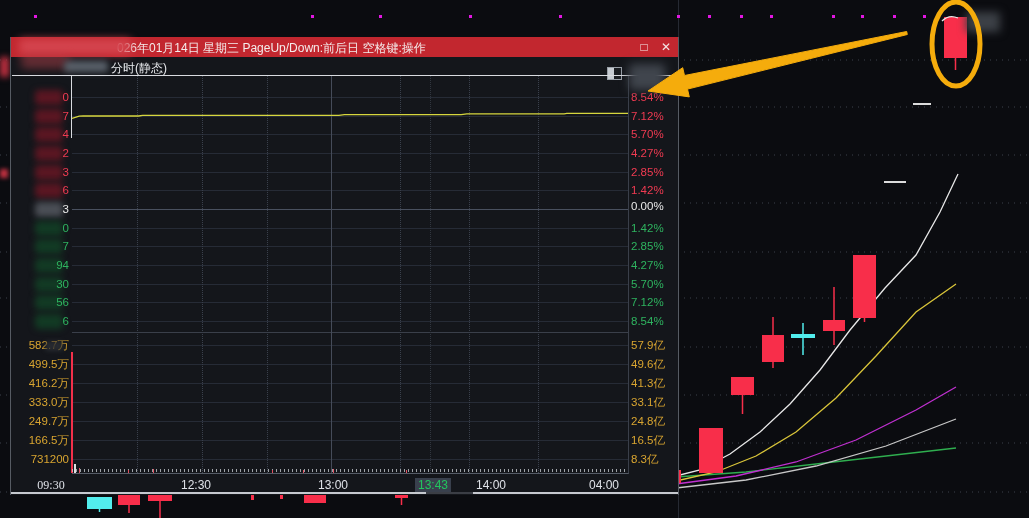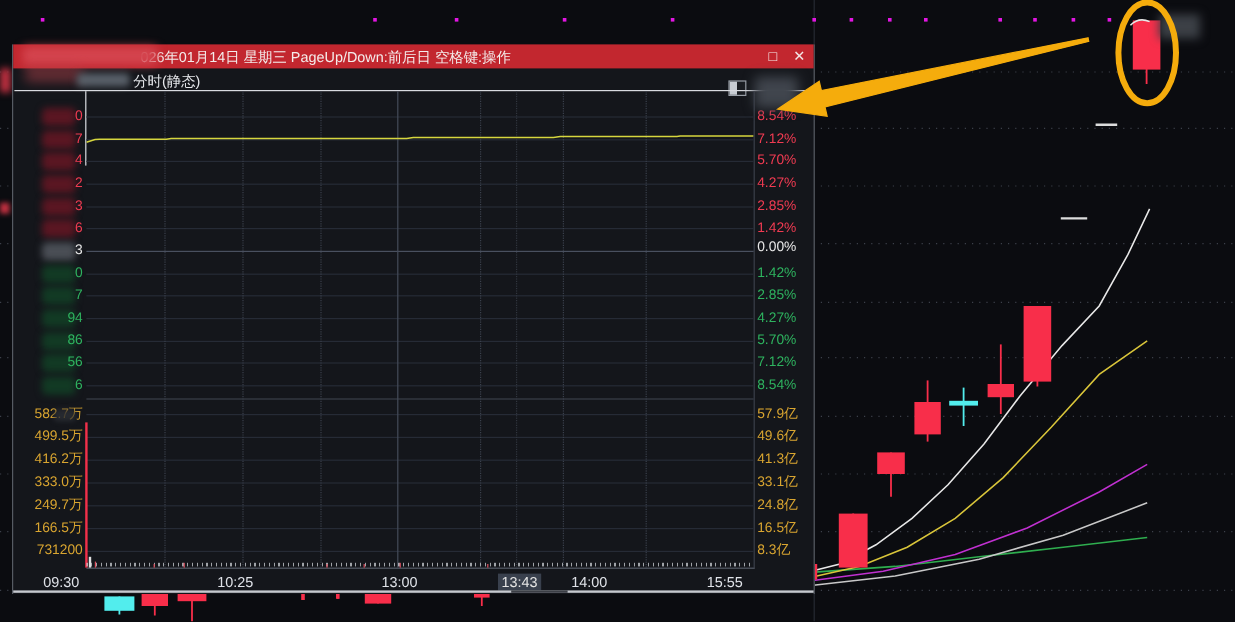--- a/index.html
+++ b/index.html
@@ -28,21 +28,21 @@
   .vgrid.dot{border-left:1px dotted #3a404c;}
   .vgrid.faint{border-left:1px dotted #31363f;}
   .vgrid.solid{border-left:1px solid #454b59;}
   .lbl{position:absolute;font-size:11.5px;white-space:nowrap;line-height:13px;}
   .pct-r{left:620px;}
   .amt-r{left:620px;color:#d9a530;}
   .vol-l{left:8px;width:50px;text-align:right;color:#d9a530;}
   .digit{position:absolute;width:36px;text-align:right;left:22px;}
   .blob{position:absolute;left:24px;width:28px;height:15px;filter:blur(3px);border-radius:4px;}
   .t-lbl{position:absolute;top:441px;font-size:12px;color:#dfe2e8;transform:translateX(-50%);padding:0 3px;}
-  .t-hl{background:#39404d;color:#e5e5e5;}
+  .t-hl{background:#39404d;color:#22c55e;}
   #tickrow{position:absolute;left:61px;top:432px;width:556px;height:3px;
     background:repeating-linear-gradient(90deg,#cfd3d8 0 1px,transparent 1px 4px);opacity:.75;}
   #bigvol{position:absolute;left:59.5px;top:315px;width:2.5px;height:121px;background:#f2304a;}
   #minivol{position:absolute;left:63px;top:427px;width:1.5px;height:9px;background:#e0e0e0;}
   .microtick{position:absolute;background:#e05060;width:1px;}
   #botline{position:absolute;left:0;top:455px;width:667px;height:2px;background:#c6c9cf;}
   #botline-dark{position:absolute;left:415px;top:455px;width:47px;height:2px;background:#3b3e45;}
   #line-svg{position:absolute;left:61px;top:39px;}
   .u{color:#f13b52;} .d{color:#2eb35f;} .f{color:#e9e9e9;}
 </style>
@@ -187,21 +187,21 @@
       <div class="lbl digit u" style="top: 147.335px;">6</div>
       <div class="blob" style="top: 165.002px; background: rgb(74, 78, 85);"></div>
       <div class="lbl digit f" style="top: 166.002px;">3</div>
       <div class="blob" style="top: 183.669px; background: rgb(18, 58, 36);"></div>
       <div class="lbl digit d" style="top: 184.669px;">0</div>
       <div class="blob" style="top: 202.336px; background: rgb(18, 58, 36);"></div>
       <div class="lbl digit d" style="top: 203.336px;">7</div>
       <div class="blob" style="top: 221.003px; background: rgb(18, 58, 36);"></div>
       <div class="lbl digit d" style="top: 222.003px;">94</div>
       <div class="blob" style="top: 239.67px; background: rgb(18, 58, 36);"></div>
-      <div class="lbl digit d" style="top: 240.67px;">86</div>
+      <div class="lbl digit d" style="top: 240.67px;">30</div>
       <div class="blob" style="top: 258.337px; background: rgb(18, 58, 36);"></div>
       <div class="lbl digit d" style="top: 259.337px;">56</div>
       <div class="blob" style="top: 277.004px; background: rgb(18, 58, 36);"></div>
       <div class="lbl digit d" style="top: 278.004px;">6</div>
     </div>
   <div id="pct-col">
       <div class="lbl pct-r u" style="top: 54px;">8.54%</div>
       <div class="lbl pct-r u" style="top: 72.667px;">7.12%</div>
       <div class="lbl pct-r u" style="top: 91.334px;">5.70%</div>
       <div class="lbl pct-r u" style="top: 110.001px;">4.27%</div>
@@ -227,26 +227,26 @@
   <div id="amt-col">
       <div class="lbl amt-r" style="top: 302px;">57.9亿</div>
       <div class="lbl amt-r" style="top: 321px;">49.6亿</div>
       <div class="lbl amt-r" style="top: 340px;">41.3亿</div>
       <div class="lbl amt-r" style="top: 359px;">33.1亿</div>
       <div class="lbl amt-r" style="top: 378px;">24.8亿</div>
       <div class="lbl amt-r" style="top: 397px;">16.5亿</div>
       <div class="lbl amt-r" style="top: 416px;">8.3亿</div>
     </div>
   <div id="time-axis">
-      <div class="t-lbl" style="left: 40px;">09:30</div>
-      <div class="t-lbl" style="left: 185px;">10:25</div>
+      <div class="t-lbl" style="left: 40px; font-family: Liberation Serif, serif;">09:30</div>
+      <div class="t-lbl" style="left: 185px;">12:30</div>
       <div class="t-lbl" style="left: 322px;">13:00</div>
       <div class="t-lbl t-hl" style="left: 422px;">13:43</div>
       <div class="t-lbl" style="left: 480px;">14:00</div>
-      <div class="t-lbl" style="left: 593px;">15:55</div>
+      <div class="t-lbl" style="left: 593px;">04:00</div>
     </div>
 
   <span class="redact" style="left:618px;top:27px;width:36px;height:26px;background:#40454d;filter:blur(5px);"></span>
   <span class="redact" style="left:34px;top:304px;width:18px;height:10px;background:#2a2d33;filter:blur(2px);opacity:.85;"></span>
   <div id="botline"></div>
   <div id="botline-dark"></div>
 <div class="microtick" style="left: 67.672px; top: 431px; height: 5px;"></div>
     <div class="microtick" style="left: 116.6px; top: 433px; height: 3px;"></div>
     <div class="microtick" style="left: 141.62px; top: 432px; height: 4px;"></div>
     <div class="microtick" style="left: 261.16px; top: 433px; height: 3px;"></div>

